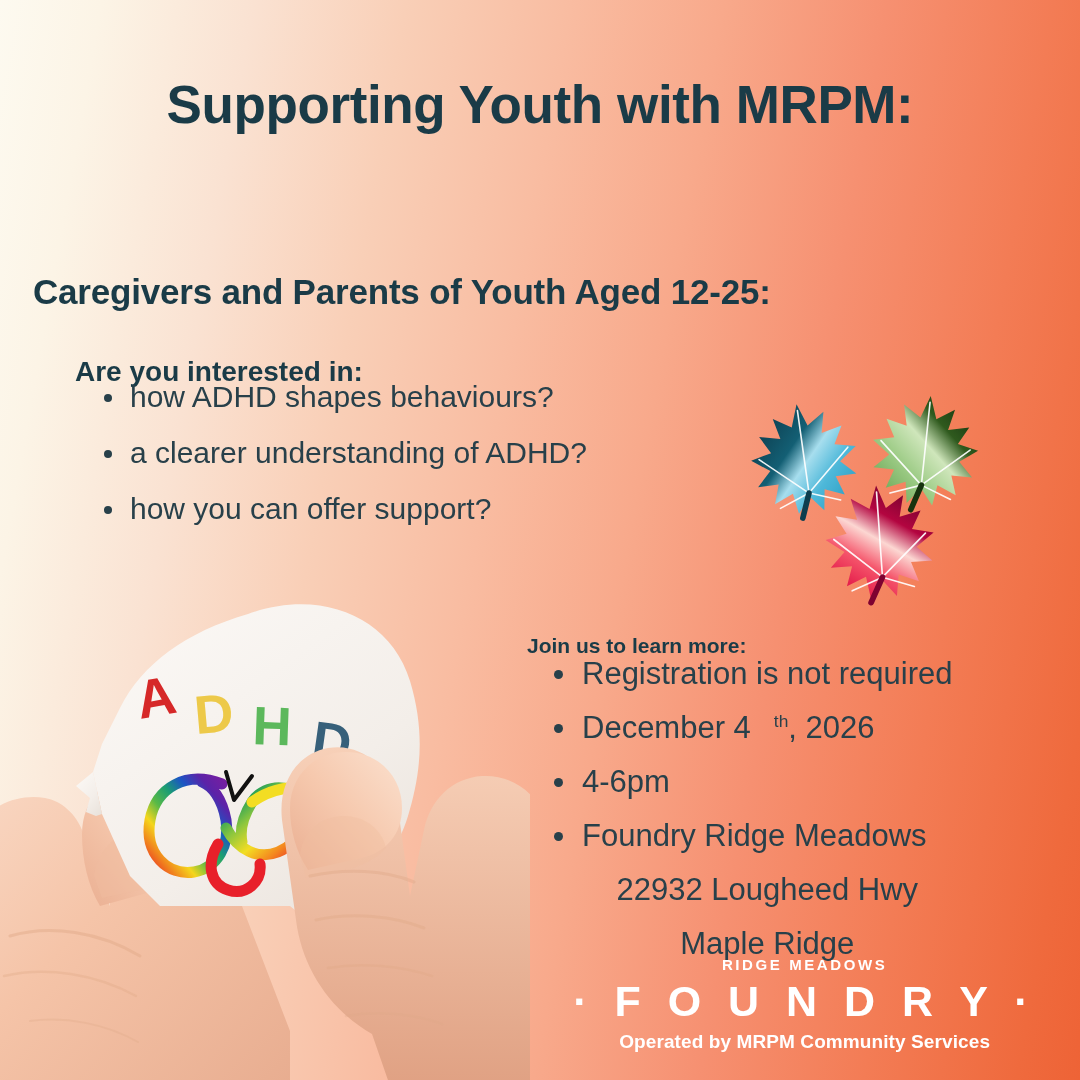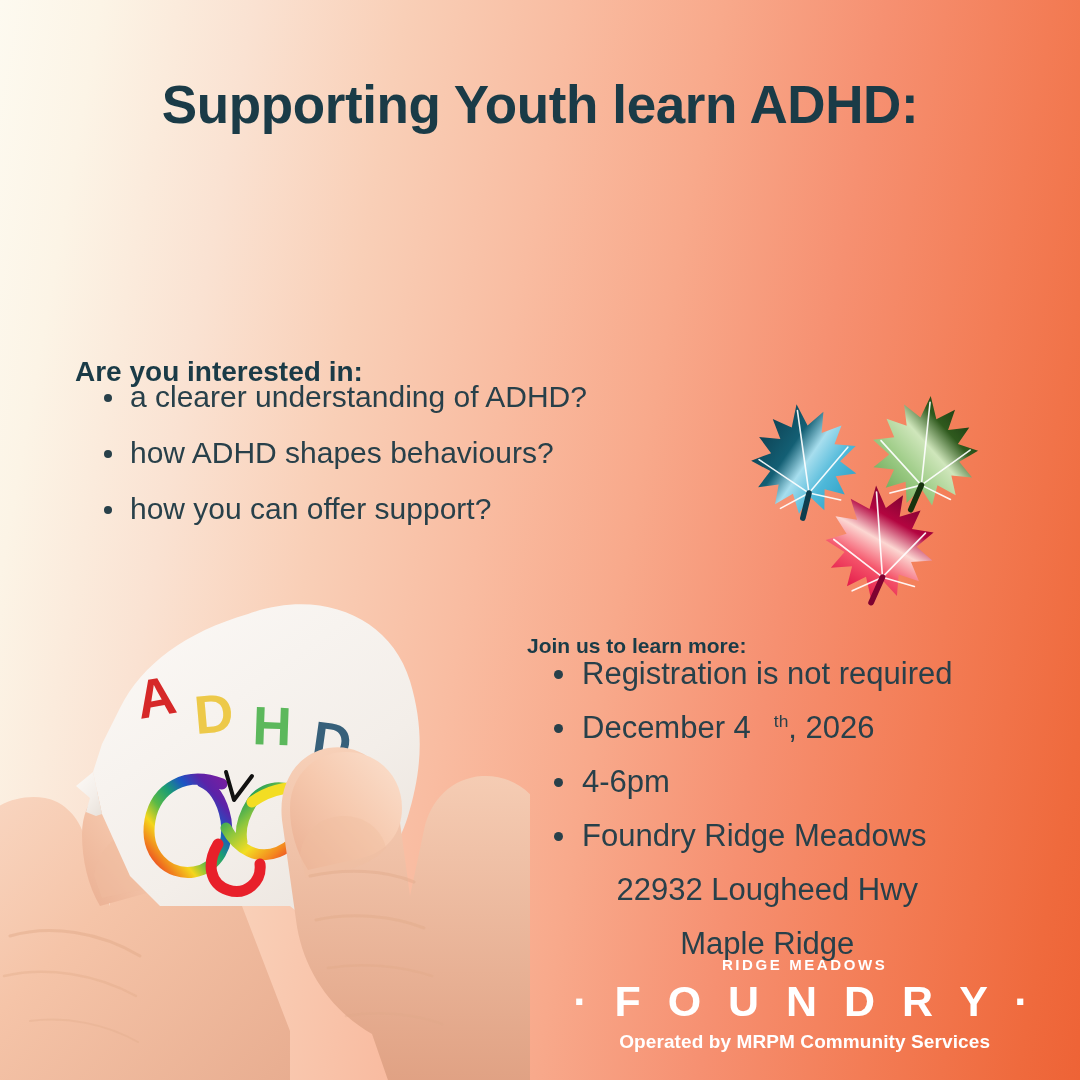--- a/index.html
+++ b/index.html
@@ -351,28 +351,29 @@
         <line x1="60" y1="112" x2="4" y2="62"></line>
         <line x1="60" y1="112" x2="116" y2="62"></line>
         <line x1="60" y1="112" x2="22" y2="126"></line>
         <line x1="60" y1="112" x2="98" y2="126"></line>
       </g>
       <path d="M60 112 L44 142" stroke="#7E0230" stroke-width="7" stroke-linecap="round"></path>
     </g>
   </svg>
 
   <h1 class="title">
-    <span>Supporting Youth learn ADHD:</span>
+    <span>Supporting Youth with MRPM:</span>
   </h1>
 
+  <h2 class="subhead">Caregivers and Parents of Youth Aged 12-25:</h2>
 
   <h3 class="interest-head">Are you interested in:</h3>
   <ul class="interest-list">
+    <li>how ADHD shapes behaviours?</li>
     <li>a clearer understanding of ADHD?</li>
-    <li>how ADHD shapes behaviours?</li>
     <li>how you can offer support?</li>
   </ul>
 
   <h3 class="join-head">Join us to learn more:</h3>
   <ul class="join-list">
     <li>Registration is not required</li>
     <li><span>December 4</span><sup>th</sup><span>, 2026</span></li>
     <li>4-6pm</li>
     <li>Foundry Ridge Meadows</li>
     <li class="no-bullet">22932 Lougheed Hwy</li>

